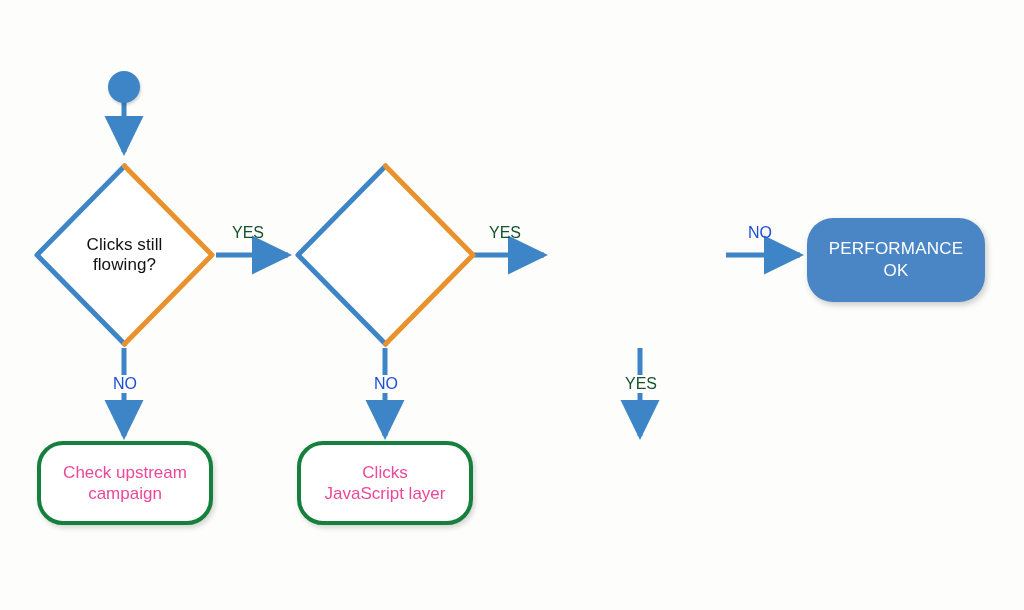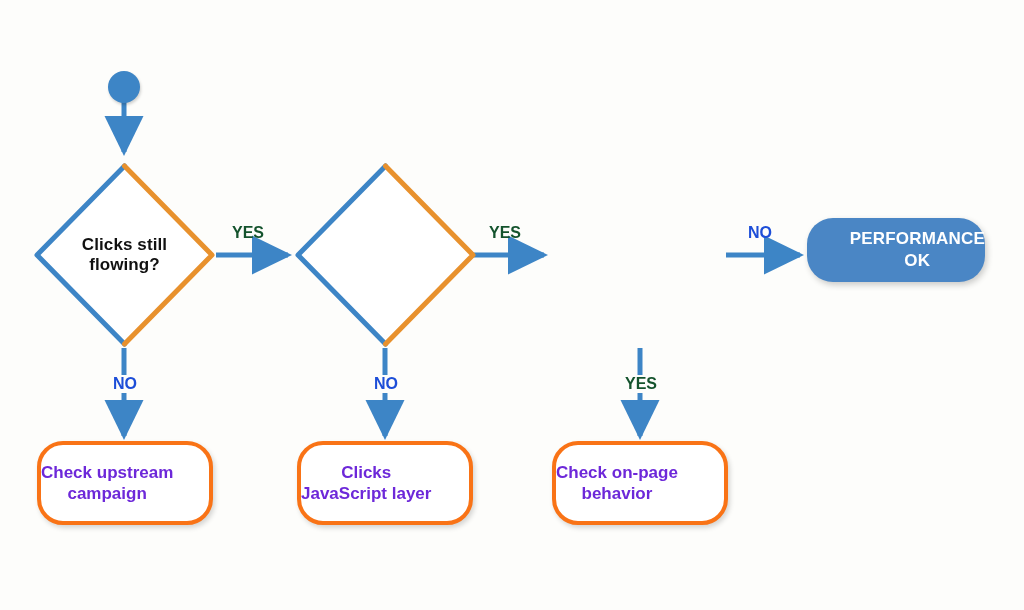--- a/index.html
+++ b/index.html
@@ -2,21 +2,21 @@
 <html><head>
 <meta charset="utf-8">
 <style>
   html,body{margin:0;padding:0;}
   body{
     width:1024px;height:610px;
     background:#fdfdfb;
     font-family:"Liberation Sans",sans-serif;
     overflow:hidden;
   }
-  #stage{position:relative;width:1024px;height:610px;font-weight:bold;}
+  #stage{position:relative;width:1024px;height:610px;}
   #wires{position:absolute;left:0;top:0;width:1024px;height:610px;}
 
   .node{position:absolute;box-sizing:border-box;}
 
   
   .start-dot{
     width:32px;height:32px;border-radius:50%;
     background:#3d85c6;
     box-shadow:1px 2px 3px rgba(0,0,0,.18);
   }
@@ -26,27 +26,27 @@
   .diamond svg{position:absolute;left:0;top:0;overflow:visible;}
   .diamond .dlabel{
     position:relative;z-index:2;
     text-align:center;
     font-size:17px;color:#111;line-height:1.2;
     letter-spacing:.1px;
   }
 
   
   .outcome{
-    display:flex;align-items:center;justify-content:flex-start;
+    display:flex;align-items:center;justify-content:center;
     background:#ffffff;
-    border:4px solid #f97316;
+    border:4px solid #15803d;
     border-radius:26px;
     box-shadow:2px 3px 5px rgba(0,0,0,.16);
     text-align:center;
-    font-size:17px;color:#6d28d9;line-height:1.25;
+    font-size:17px;color:#ec4899;line-height:1.25;
   }
 
   
   .terminal{
     display:flex;align-items:center;justify-content:center;
     background:#4a86c5;
     border-radius:26px;
     box-shadow:2px 3px 6px rgba(0,0,0,.2);
     color:#ffffff;
     text-align:center;
@@ -121,39 +121,35 @@
 
   <div class="node diamond" style="left:294px;top:162px;width:183px;height:186px;">
     <svg width="183" height="186" viewBox="0 0 183 186">
       <polygon points="91.5,4 179,93 91.5,182 4,93" fill="#ffffff" stroke="#ffffff" stroke-width="1"></polygon>
       <polyline points="91.5,4 4,93 91.5,182" fill="none" stroke="#3d85c6" stroke-width="5" stroke-linejoin="round" stroke-linecap="round"></polyline>
       <polyline points="91.5,4 179,93 91.5,182" fill="none" stroke="#e8912d" stroke-width="5" stroke-linejoin="round" stroke-linecap="round"></polyline>
     </svg>
   </div>
 
 
-  <div class="node terminal" style="left:807px;top:218px;width:178px;height:64px;justify-content:flex-end;">
+  <div class="node terminal" style="left:807px;top:218px;width:178px;height:84px;">
     <span style="white-space:pre-line;">PERFORMANCE
 OK</span>
   </div>
 
   <div class="node outcome" style="left:37px;top:441px;width:176px;height:84px;">
     <span style="white-space:pre-line;">Check upstream
 campaign</span>
   </div>
 
   <div class="node outcome" style="left:297px;top:441px;width:176px;height:84px;">
     <span style="white-space:pre-line;">Clicks
 JavaScript layer</span>
   </div>
 
-  <div class="node outcome" style="left:552px;top:441px;width:176px;height:84px;">
-    <span style="white-space:pre-line;">Check on-page
-behavior</span>
-  </div>
 
 
   <div class="edge-label yes" style="left:232px;top:224px;">YES</div>
 
   <div class="edge-label yes" style="left:489px;top:224px;">YES</div>
 
   <div class="edge-label no" style="left:748px;top:224px;">NO</div>
 
   <div class="edge-label no vert" style="left:109px;top:375px;">NO</div>
 

